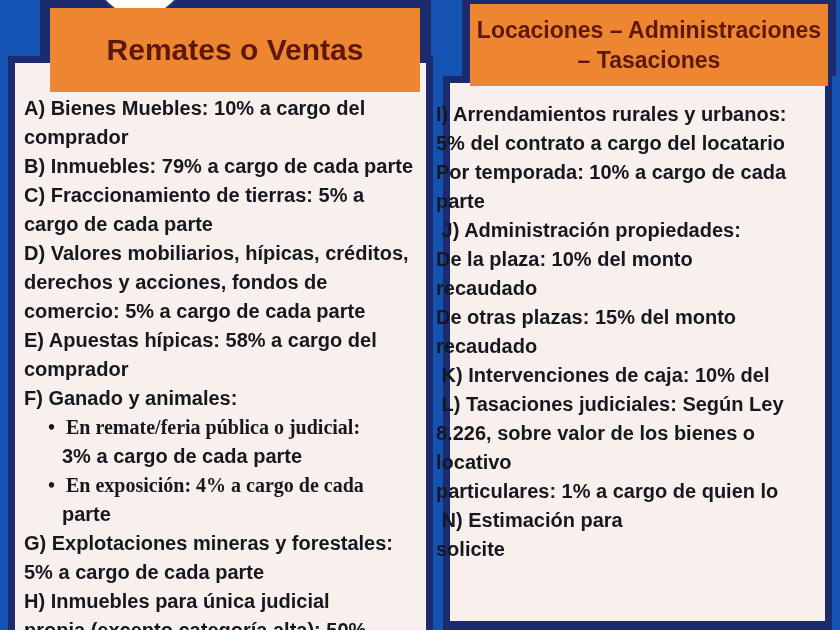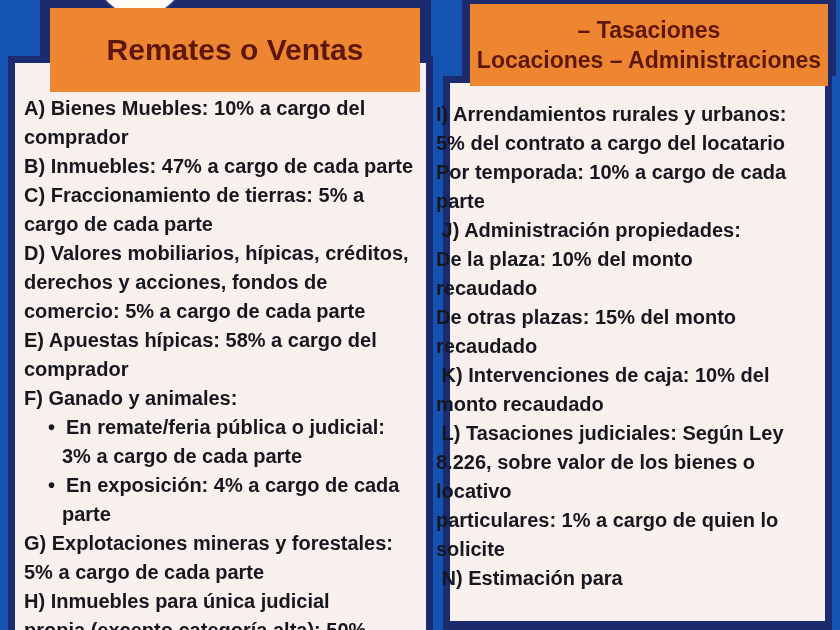--- a/index.html
+++ b/index.html
@@ -17,48 +17,48 @@
   .card-left{left:8px;top:56px;width:425px;height:600px;}
   .card-right{left:443px;top:76px;width:389px;height:580px;}
   .header{position:absolute;background:#ee8531;color:#5e170c;
     display:flex;flex-direction:column;align-items:center;justify-content:center;text-align:center;}
   .header-left{left:50px;top:8px;width:370px;height:84px;font-size:30px;}
   .header-right{left:470px;top:4px;width:358px;height:82px;font-size:23px;line-height:30px;}
   .textcol{position:absolute;color:#17171f;font-size:20px;}
   .text-left{left:24px;top:94px;width:402px;}
   .text-right{left:436px;top:100px;width:378px;}
   .line{height:29px;line-height:29px;white-space:pre;}
-  .line.bullet{padding-left:24px;}
+  .line.bullet{padding-left:24px;font-family:Liberation Serif, serif;}
   .line.cont{padding-left:38px;}
   .dot{display:inline-block;margin-right:11px;}
   .bottom-bar{position:absolute;left:444px;top:621px;width:382px;height:9px;background:#1c2b6e;}
 </style>
 </head>
 <body>
 
 <div class="navy-back-left"></div>
 <div class="logo-circle"></div>
 <div class="navy-back-right"></div>
 
 <div class="card card-left"></div>
 <div class="card card-right"></div>
 
 <div class="header header-left">
   <span>Remates o Ventas</span>
 </div>
 
 <div class="header header-right">
+  <span>Locaciones – Administraciones</span>
   <span>– Tasaciones</span>
-  <span>Locaciones – Administraciones</span>
 </div>
 
 <div class="textcol text-left">
     <div class="line">A) Bienes Muebles: 10% a cargo del</div>
     <div class="line">comprador</div>
-    <div class="line">B) Inmuebles: 47% a cargo de cada parte</div>
+    <div class="line">B) Inmuebles: 79% a cargo de cada parte</div>
     <div class="line">C) Fraccionamiento de tierras: 5% a</div>
     <div class="line">cargo de cada parte</div>
     <div class="line">D) Valores mobiliarios, hípicas, créditos,</div>
     <div class="line">derechos y acciones, fondos de</div>
     <div class="line">comercio: 5% a cargo de cada parte</div>
     <div class="line">E) Apuestas hípicas: 58% a cargo del</div>
     <div class="line">comprador</div>
     <div class="line">F) Ganado y animales:</div>
     <div class="line bullet"><span class="dot">•</span>En remate/feria pública o judicial:</div>
     <div class="line cont">3% a cargo de cada parte</div>
@@ -73,22 +73,21 @@
     <div class="line">I) Arrendamientos rurales y urbanos:</div>
     <div class="line">5% del contrato a cargo del locatario</div>
     <div class="line">Por temporada: 10% a cargo de cada</div>
     <div class="line">parte</div>
     <div class="line"> J) Administración propiedades:</div>
     <div class="line">De la plaza: 10% del monto</div>
     <div class="line">recaudado</div>
     <div class="line">De otras plazas: 15% del monto</div>
     <div class="line">recaudado</div>
     <div class="line"> K) Intervenciones de caja: 10% del</div>
-    <div class="line">monto recaudado</div>
     <div class="line"> L) Tasaciones judiciales: Según Ley</div>
     <div class="line">8.226, sobre valor de los bienes o</div>
     <div class="line">locativo</div>
     <div class="line">particulares: 1% a cargo de quien lo</div>
+    <div class="line"> N) Estimación para</div>
     <div class="line">solicite</div>
-    <div class="line"> N) Estimación para</div>
   </div>
 
 <div class="bottom-bar"></div>
 
 </body></html>

